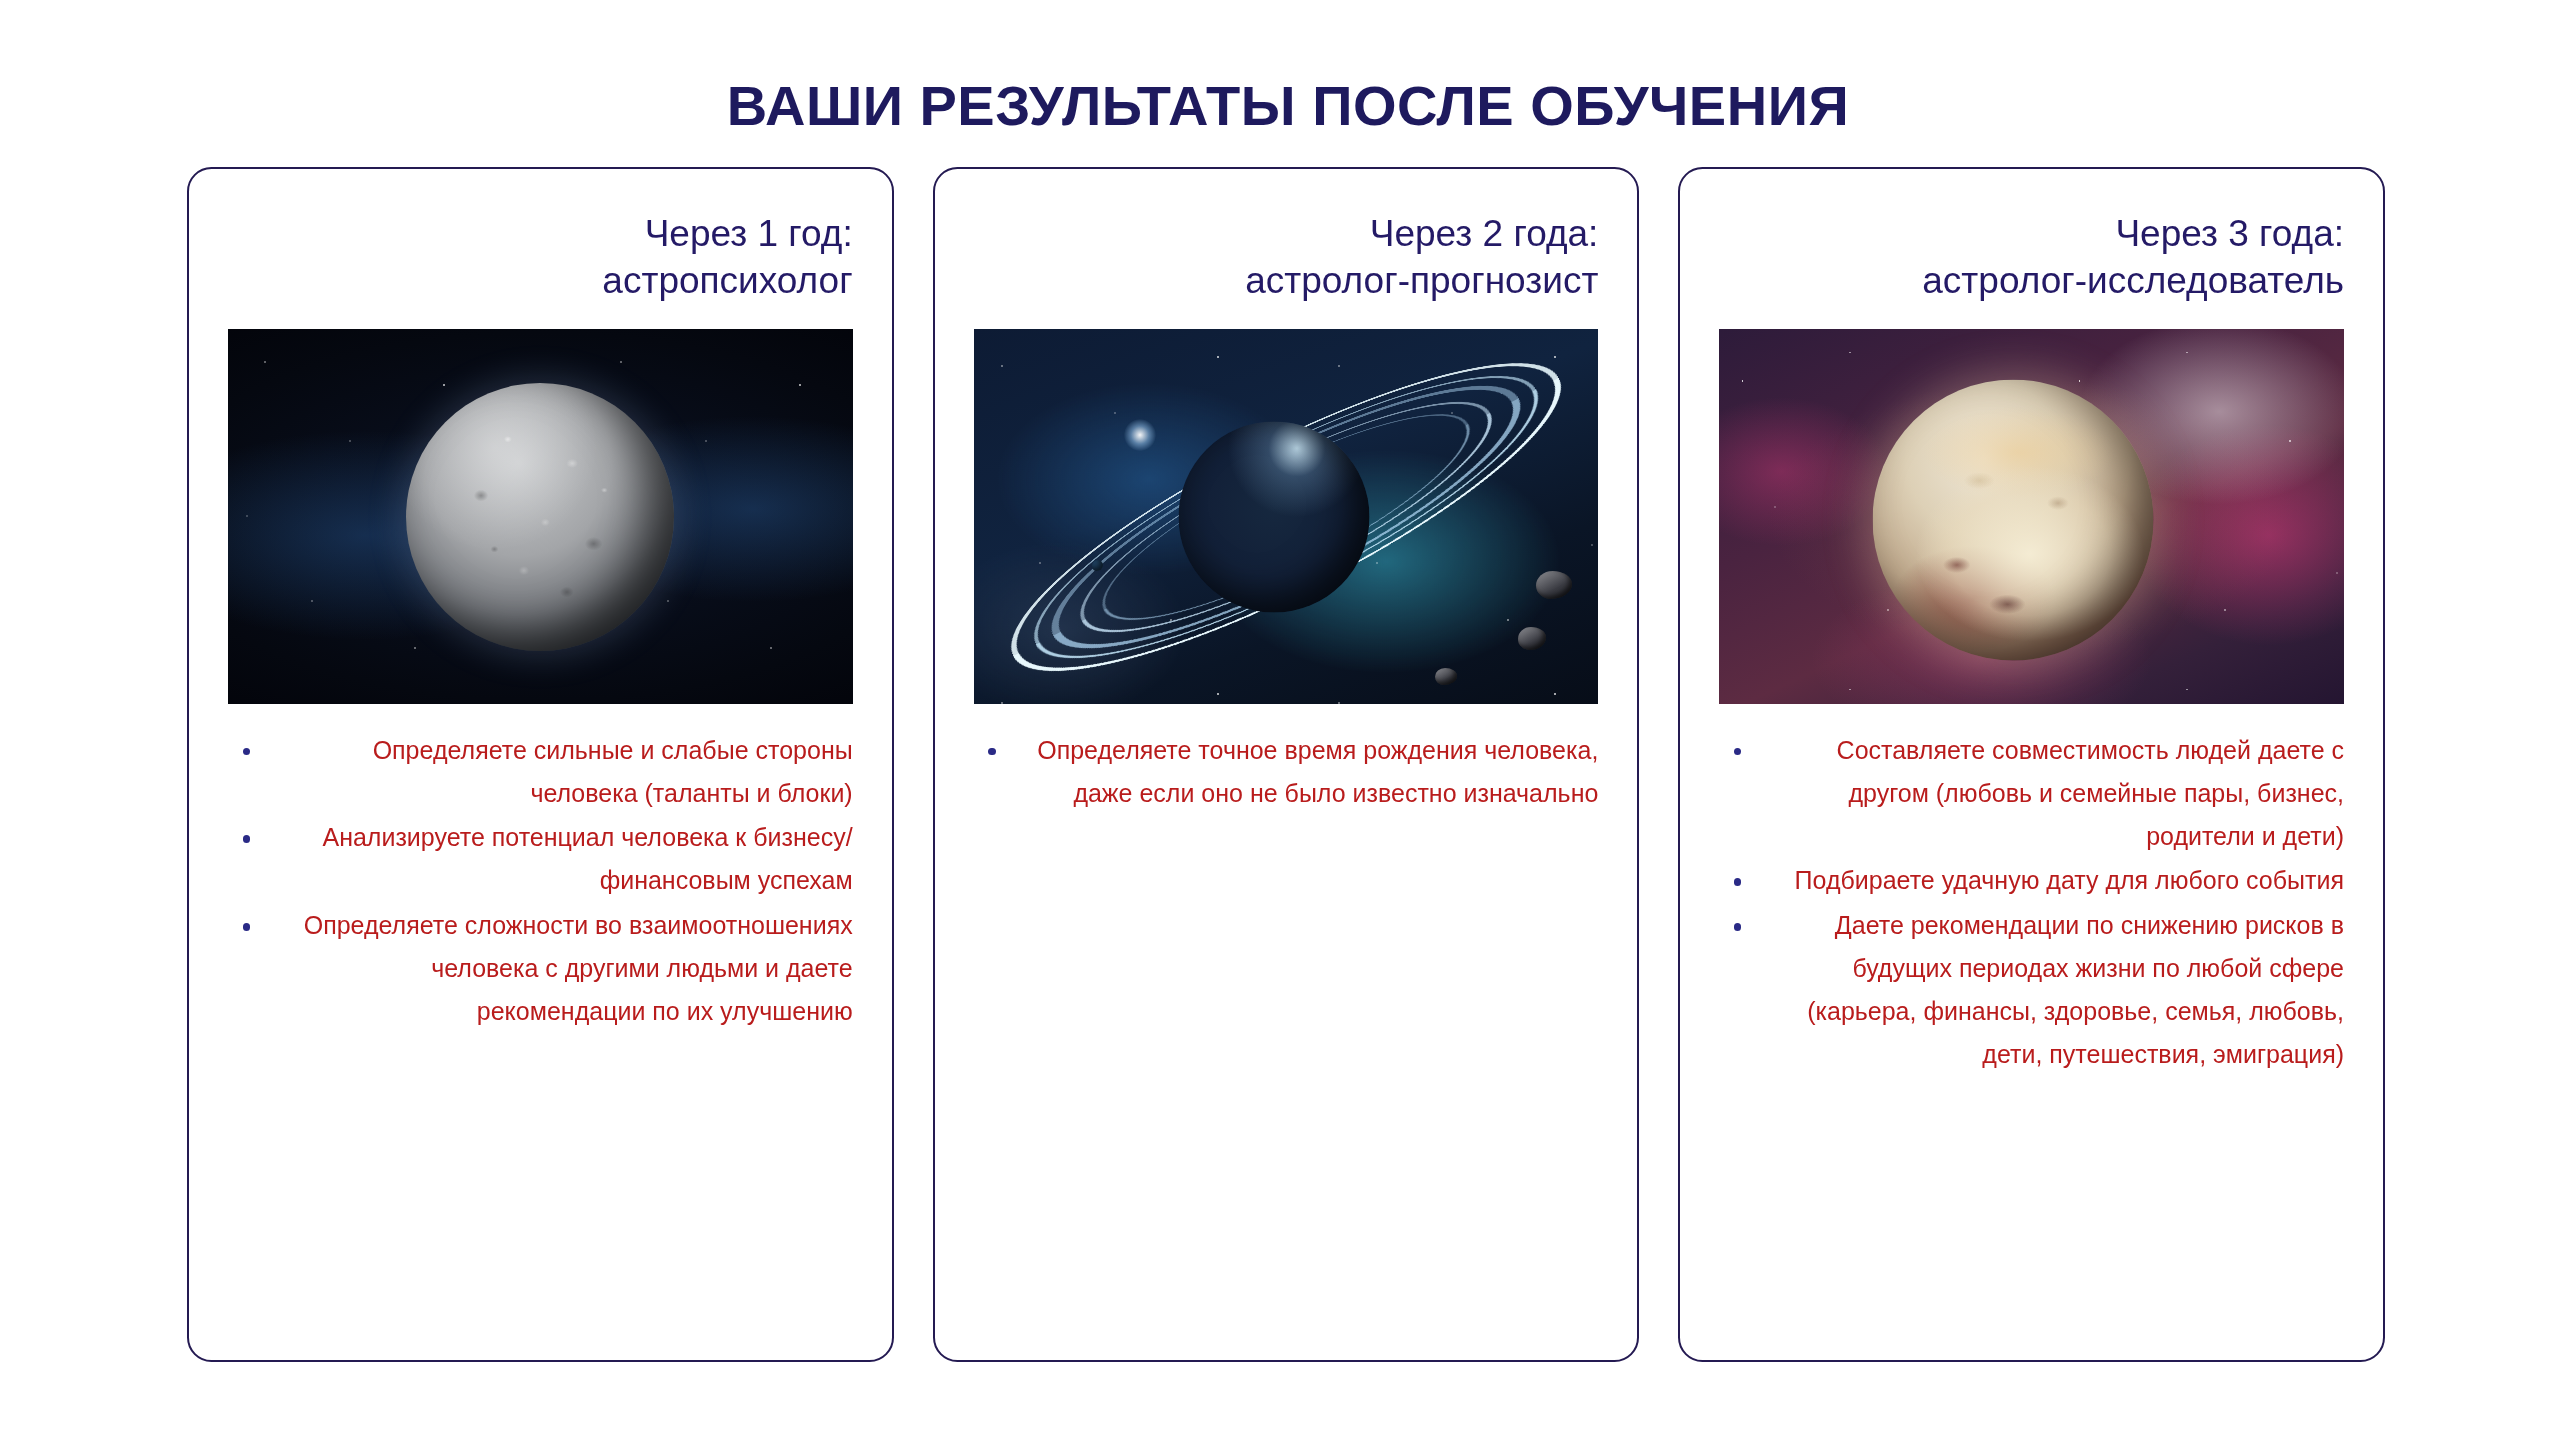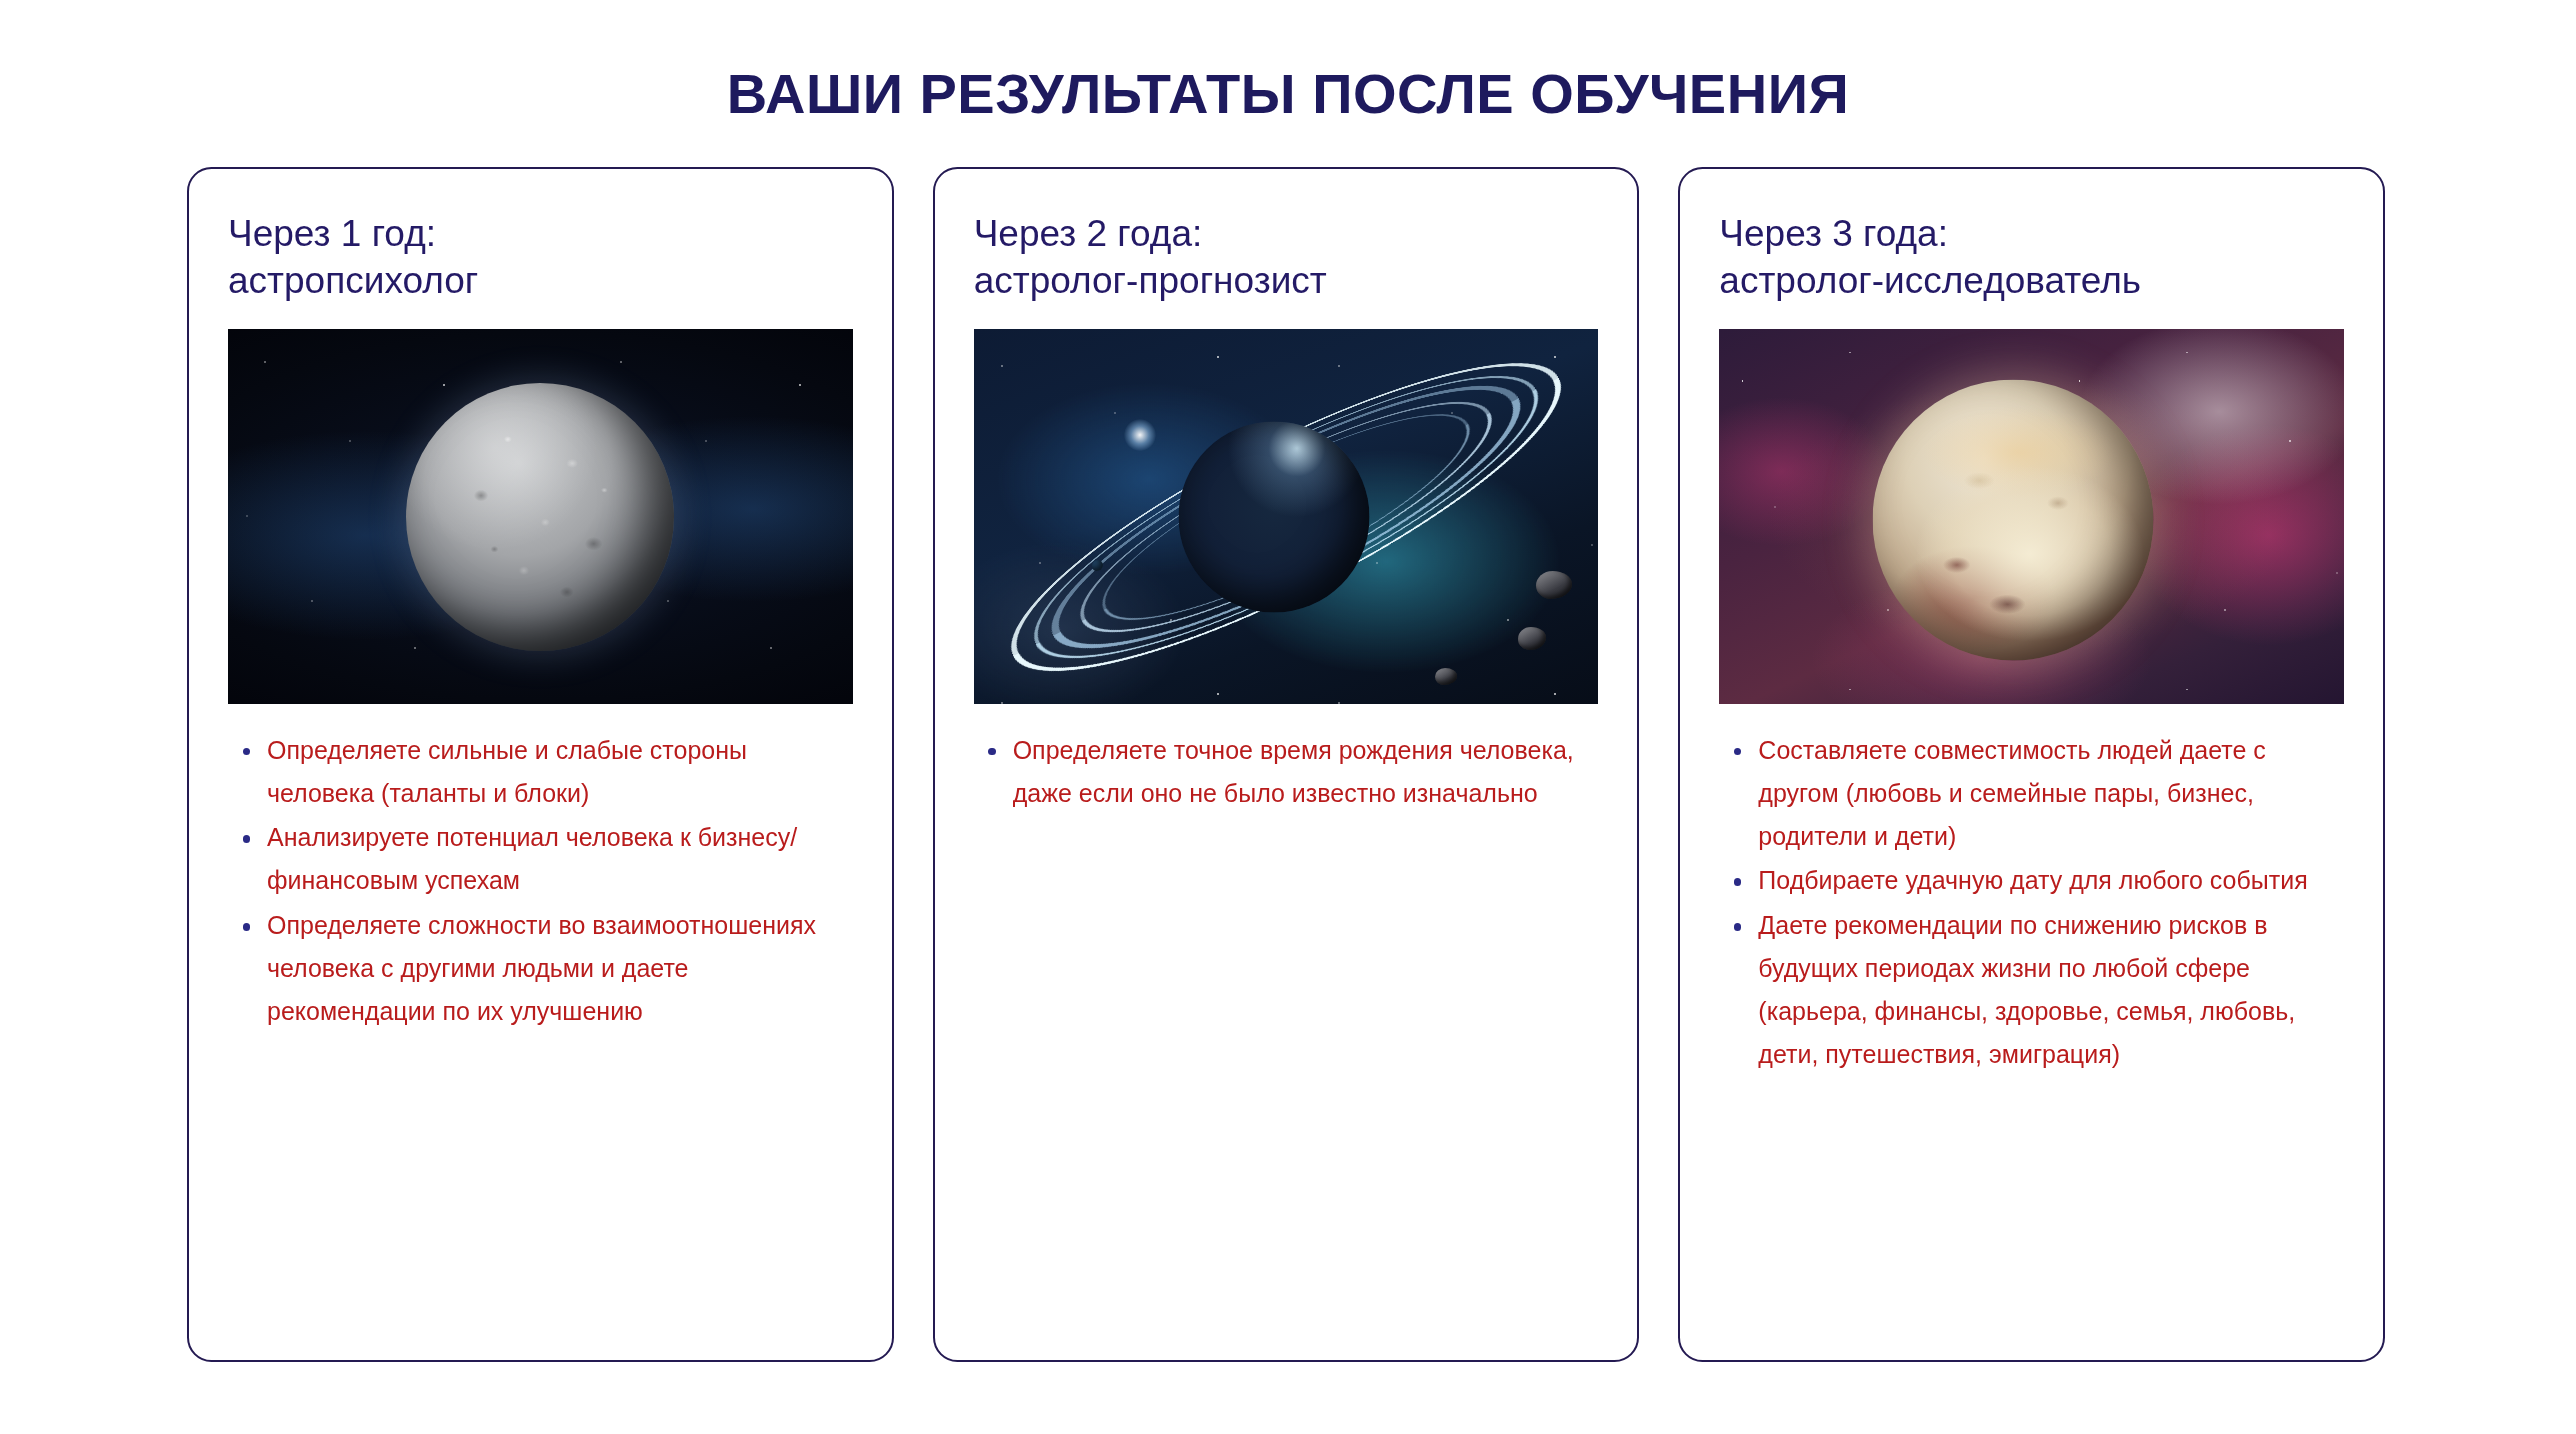--- a/index.html
+++ b/index.html
@@ -11,21 +11,21 @@
     width: 2576px;
     height: 1434px;
     font-family: "Liberation Sans", "DejaVu Sans", sans-serif;
     overflow: hidden;
     position: relative;
   }
 
   
   .page-title {
     position: absolute;
-    top: 24px;
+    top: 36px;
     left: 0;
     width: 100%;
     text-align: center;
     font-size: 56px;
     font-weight: bold;
     letter-spacing: 0.5px;
     color: #1E1A5E;
     line-height: 1.15;
     white-space: nowrap;
   }
@@ -43,20 +43,21 @@
   .card {
     flex: 1 1 0;
     box-sizing: border-box;
     border: 2.8px solid #241a52;
     border-radius: 24.4px;
     background: #ffffff;
     padding: 41px 39px 28px 39px;
     display: flex;
     flex-direction: column;
     overflow: hidden;
+    text-align: right;
   }
 
   .card-title {
     font-size: 37px;
     line-height: 1.28;
     color: #241a66;
     font-weight: normal;
     margin: 0 0 24.4px 0;
     white-space: pre-line;
   }

